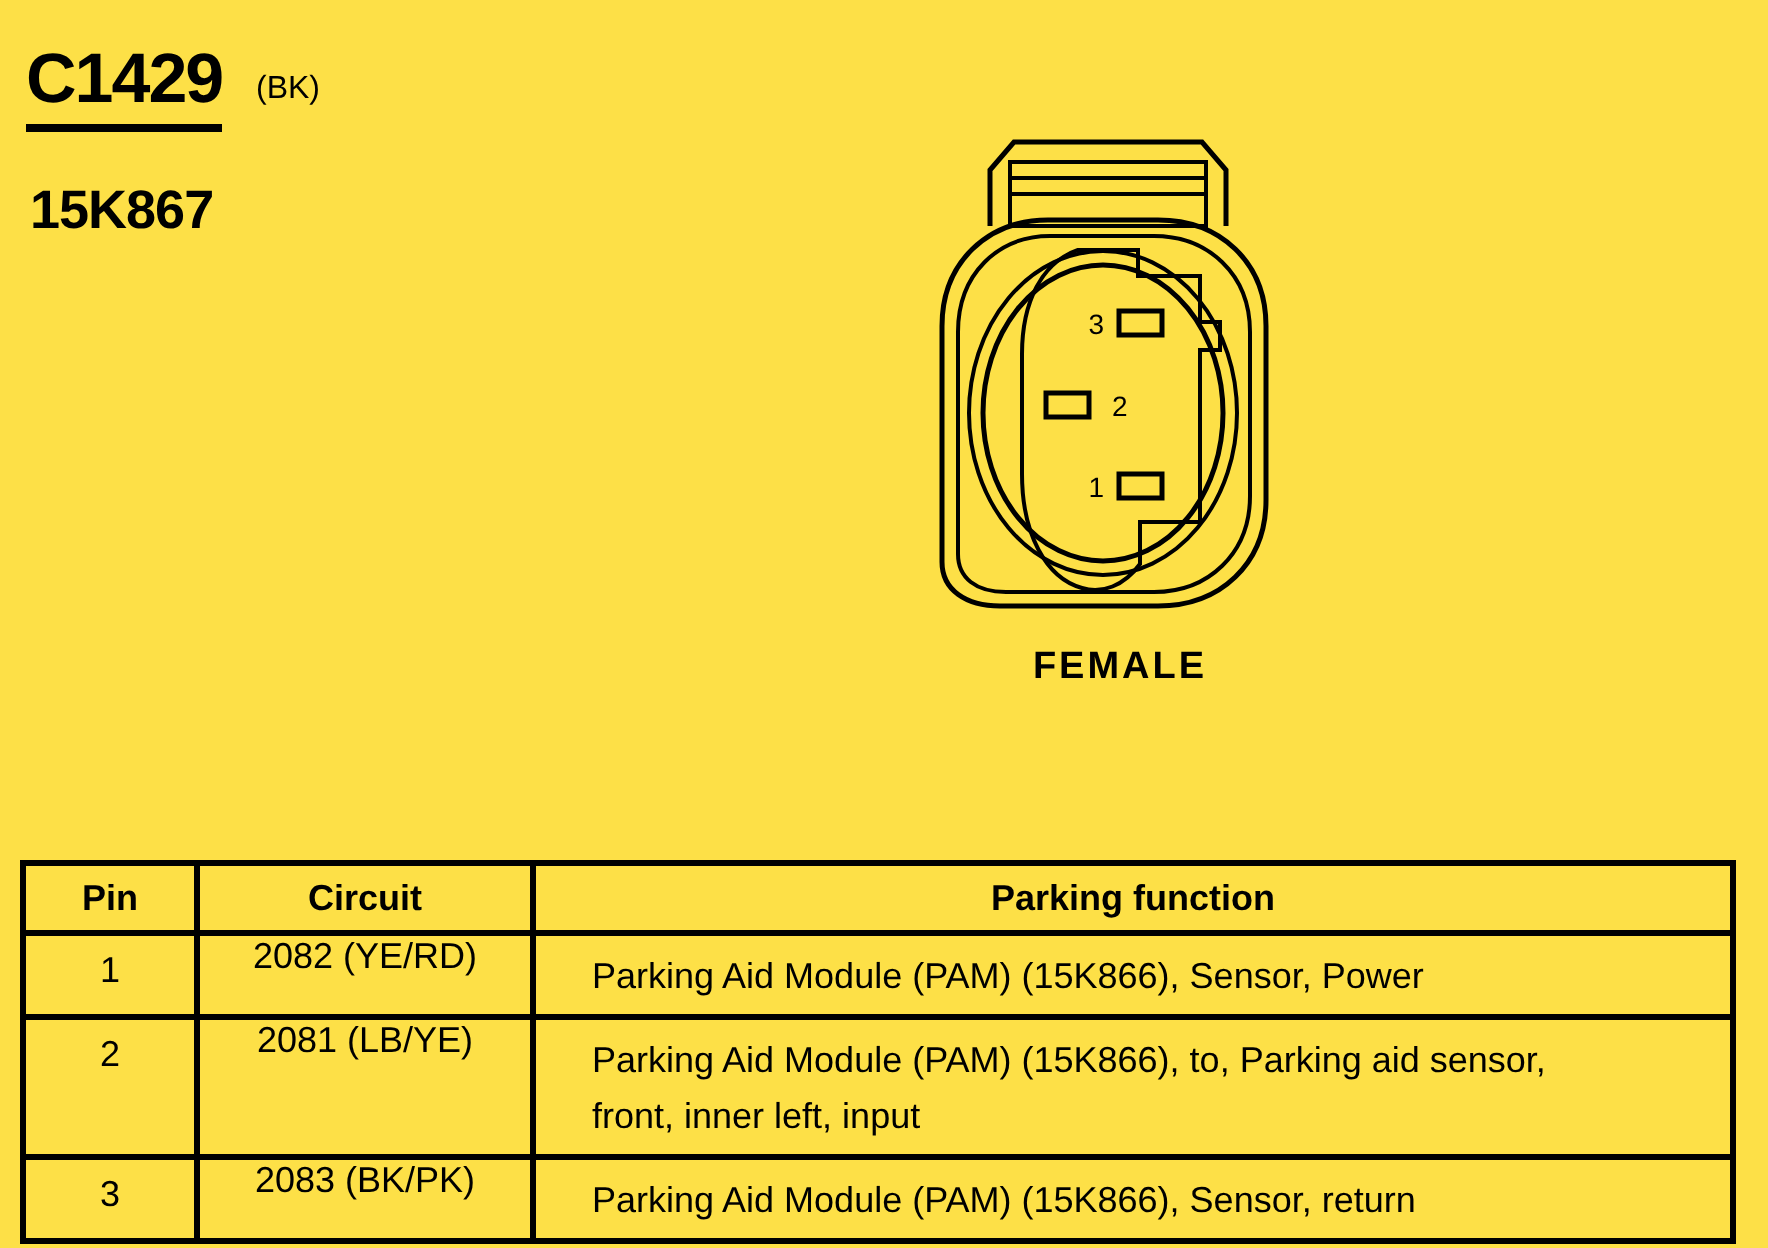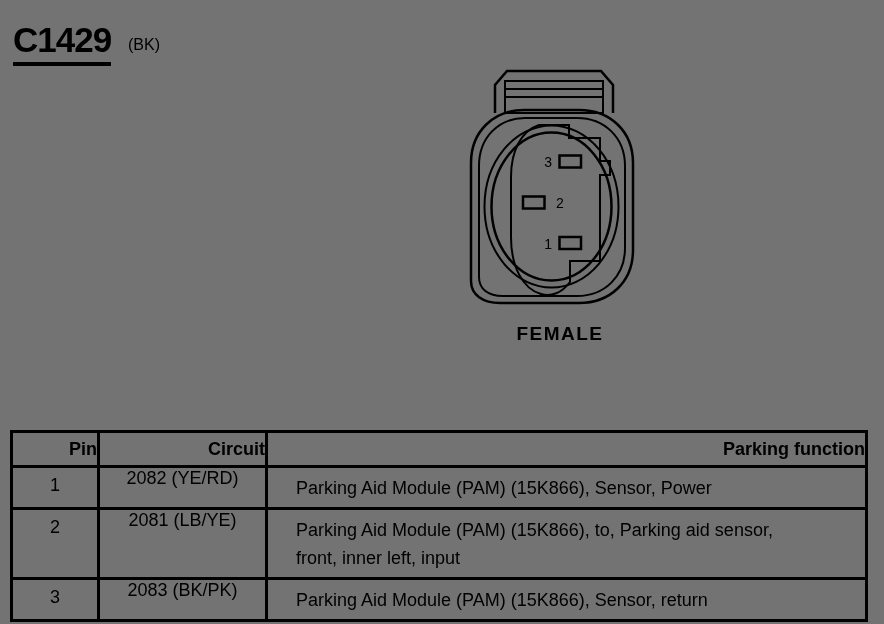--- a/index.html
+++ b/index.html
@@ -2,21 +2,21 @@
 <html><head>
 <meta charset="utf-8">
 <style>
   * { margin: 0; padding: 0; box-sizing: border-box; }
   html, body { background: #e8e8e8; }
   body { font-family: "Liberation Sans", sans-serif; }
   #page {
     position: relative;
     width: 884px;
     height: 624px;
-    background: #737373;
+    background: #fde047;
     color: #000000;
     overflow: hidden;
   }
 
   
   .connector-id {
     position: absolute;
     left: 13px;
     top: 22px;
     font-size: 35px;
@@ -81,21 +81,21 @@
     width: 858px;
     border-collapse: collapse;
     font-size: 18px;
   }
   .pinout-table th, .pinout-table td {
     border: 3px solid #000;
     vertical-align: top;
   }
   .pinout-table th {
     font-weight: bold;
-    text-align: right;
+    text-align: center;
     height: 35px;
     padding-top: 6px;
   }
   .col-pin   { width: 87px; }
   .col-circ  { width: 168px; margin-left: 24px; }
   .cell-pin {
     text-align: center;
     padding-top: 7px;
     height: 39px;
   }
@@ -110,20 +110,21 @@
   .cell-func .func-text { display: inline-block; max-width: 505px; }
   .row-tall .cell-pin, .row-tall .cell-circ, .row-tall .cell-func { height: 64px; }
 </style>
 </head>
 <body>
 
 <div id="page">
 
   <div class="connector-id">C1429</div>
   <div class="color-code">(BK)</div>
+  <div class="part-number">15K867</div>
 
   <svg class="connector-svg" width="210" height="270" viewBox="0 0 210 270" fill="none" stroke="#000" stroke-width="2">
 
     <path d="M 40 58 L 40 30 L 52 16 L 146 16 L 158 30 L 158 58" stroke-width="2.5"></path>
     <rect x="50" y="26" width="98" height="32"></rect>
     <line x1="50" y1="34" x2="148" y2="34"></line>
     <line x1="50" y1="42" x2="148" y2="42"></line>
 
     <path stroke-width="2.5" d="M 69 55 H 124 C 155 55 178 76 178 108 V 195 C 178 227 155 248 124 248 H 45 C 28 248 16 240 16 226 V 108 C 16 76 39 55 69 55 Z"></path>
     <path d="M 70 63 H 122 C 149 63 170 82 170 111 V 193 C 170 222 149 241 122 241 H 48 C 33 241 24 234 24 222 V 111 C 24 82 44 63 70 63 Z"></path>

